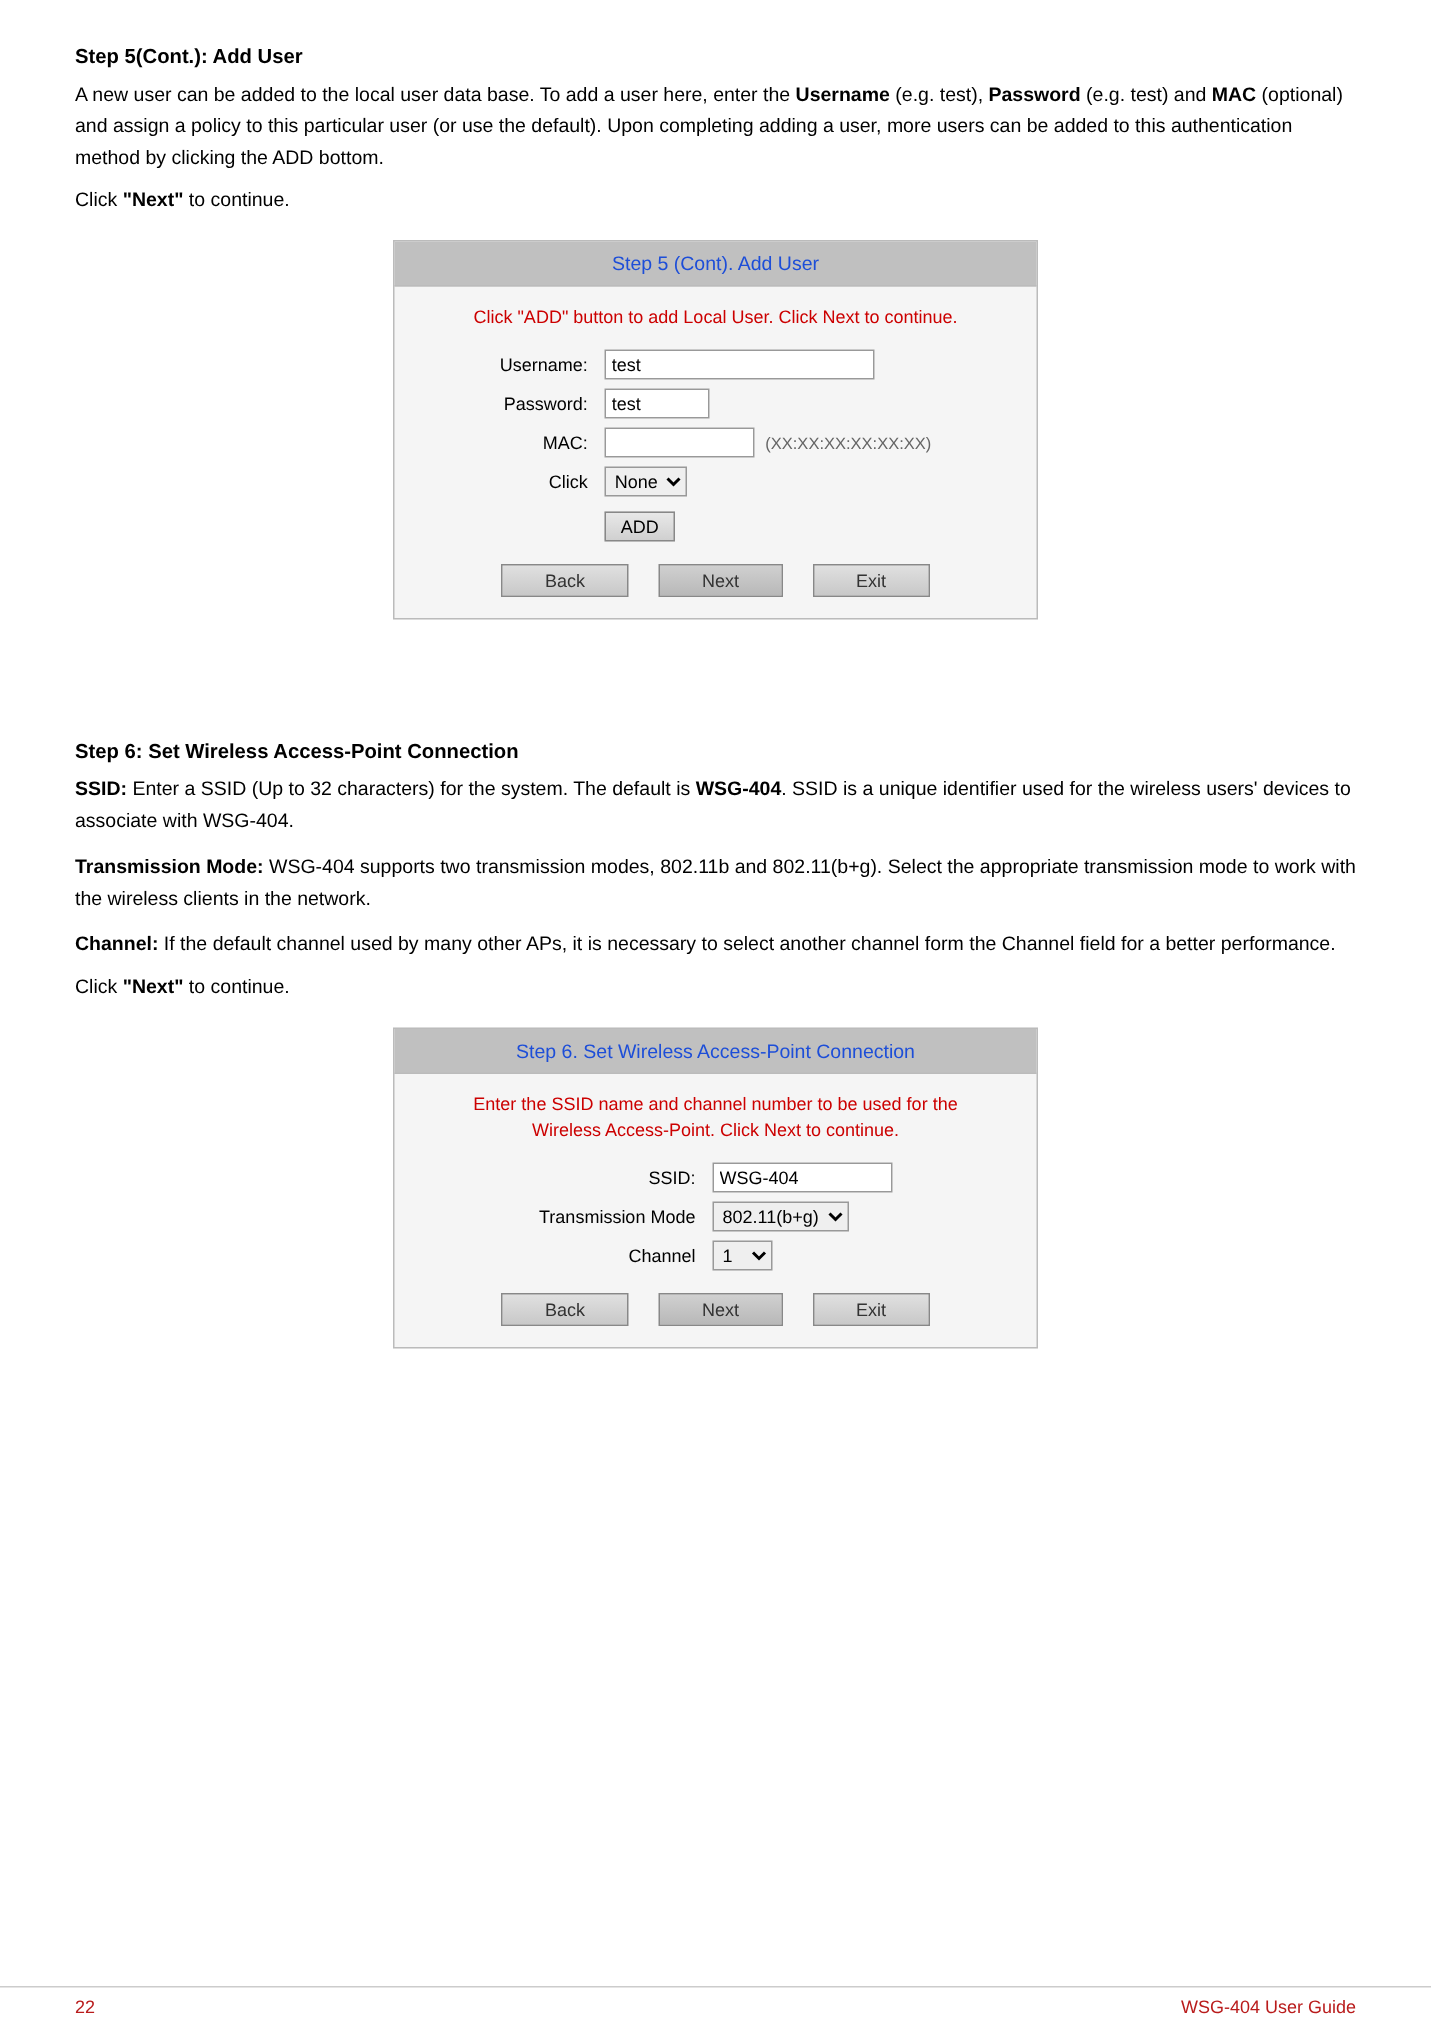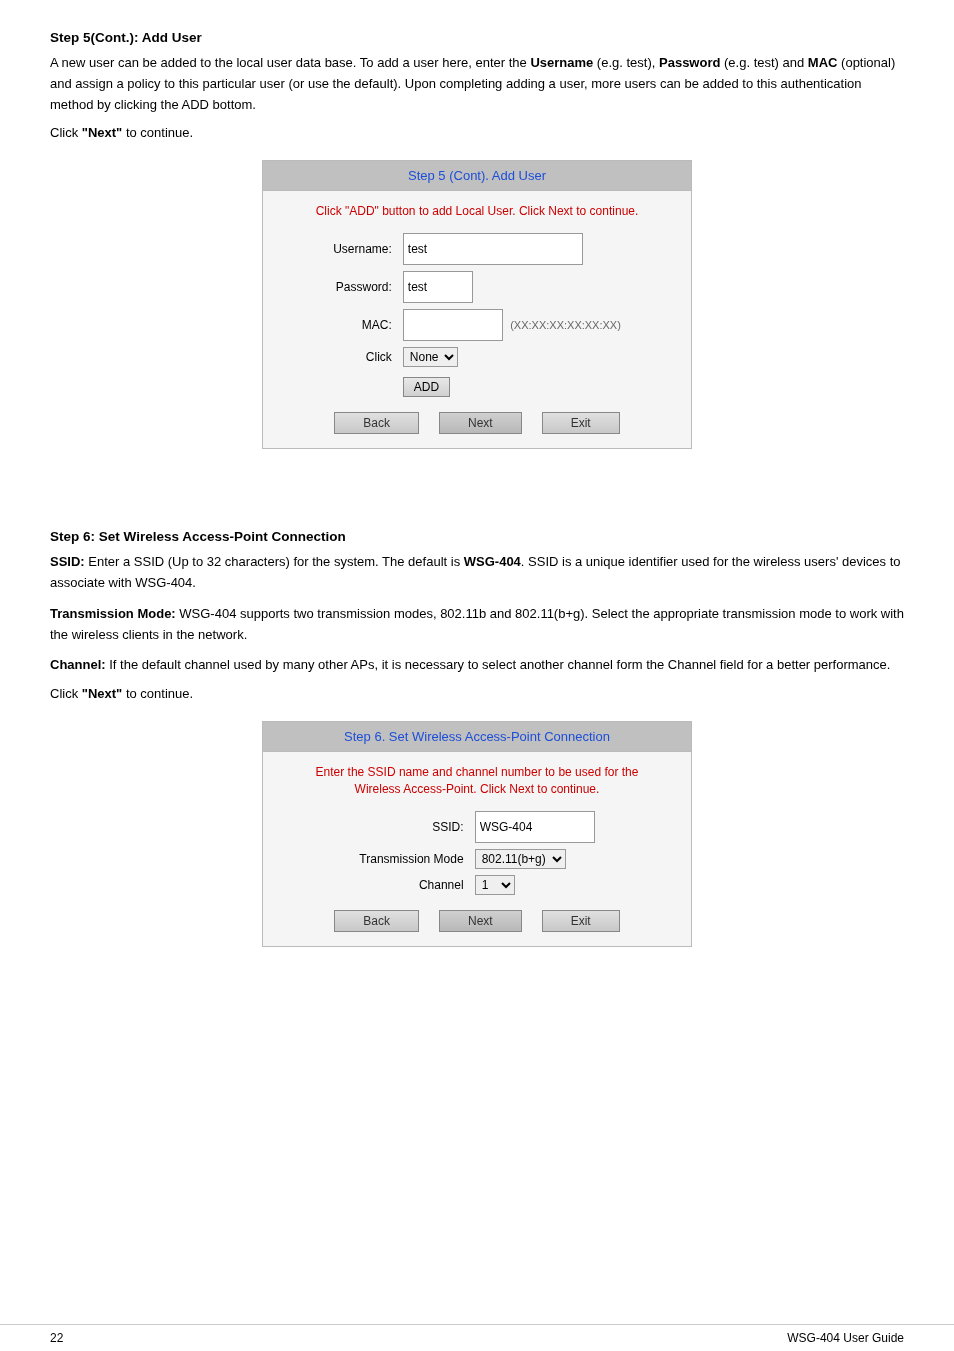--- a/index.html
+++ b/index.html
@@ -64,21 +64,21 @@
     .form-table td:first-child {
       text-align: right;
       padding-right: 6px;
       white-space: nowrap;
       margin-top: 30px;
     }
     input[type="text"] {
       border: 1px solid #999;
       padding: 2px 4px;
       font-size: 12px;
-      height: 32px;
+      height: 20px;
     }
     .mac-hint {
       color: #666;
       font-size: 11px;
       margin-left: 4px;
     }
     select {
       font-size: 12px;
       border: 1px solid #999;
       padding: 1px 2px;
@@ -116,21 +116,21 @@
     .page-footer {
       position: fixed;
       bottom: 0;
       left: 0;
       right: 0;
       border-top: 1px solid #ccc;
       padding: 6px 50px;
       display: flex;
       justify-content: space-between;
       font-size: 12px;
-      color: #000000;
+      color: #b91c1c;
       background: #fff;
     }
     .ssid-input {
       width: 120px;
     }
   </style>
 </head>
 <body>
 
 <div>

